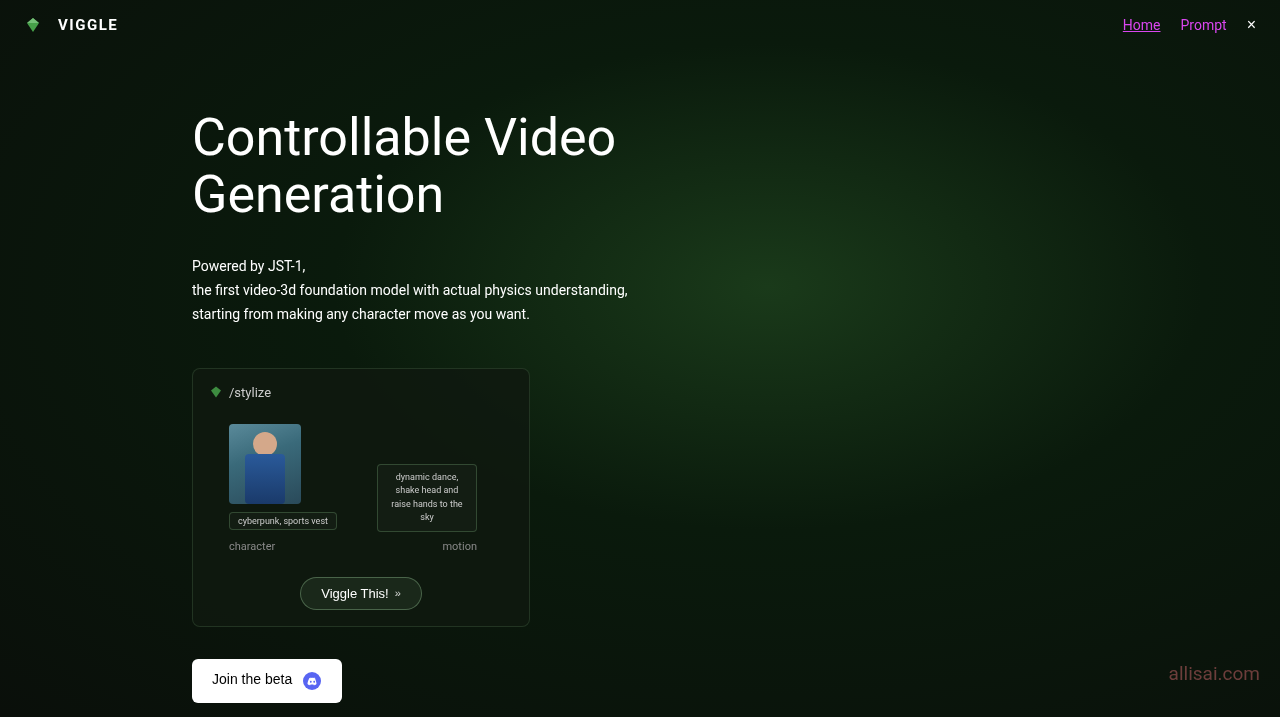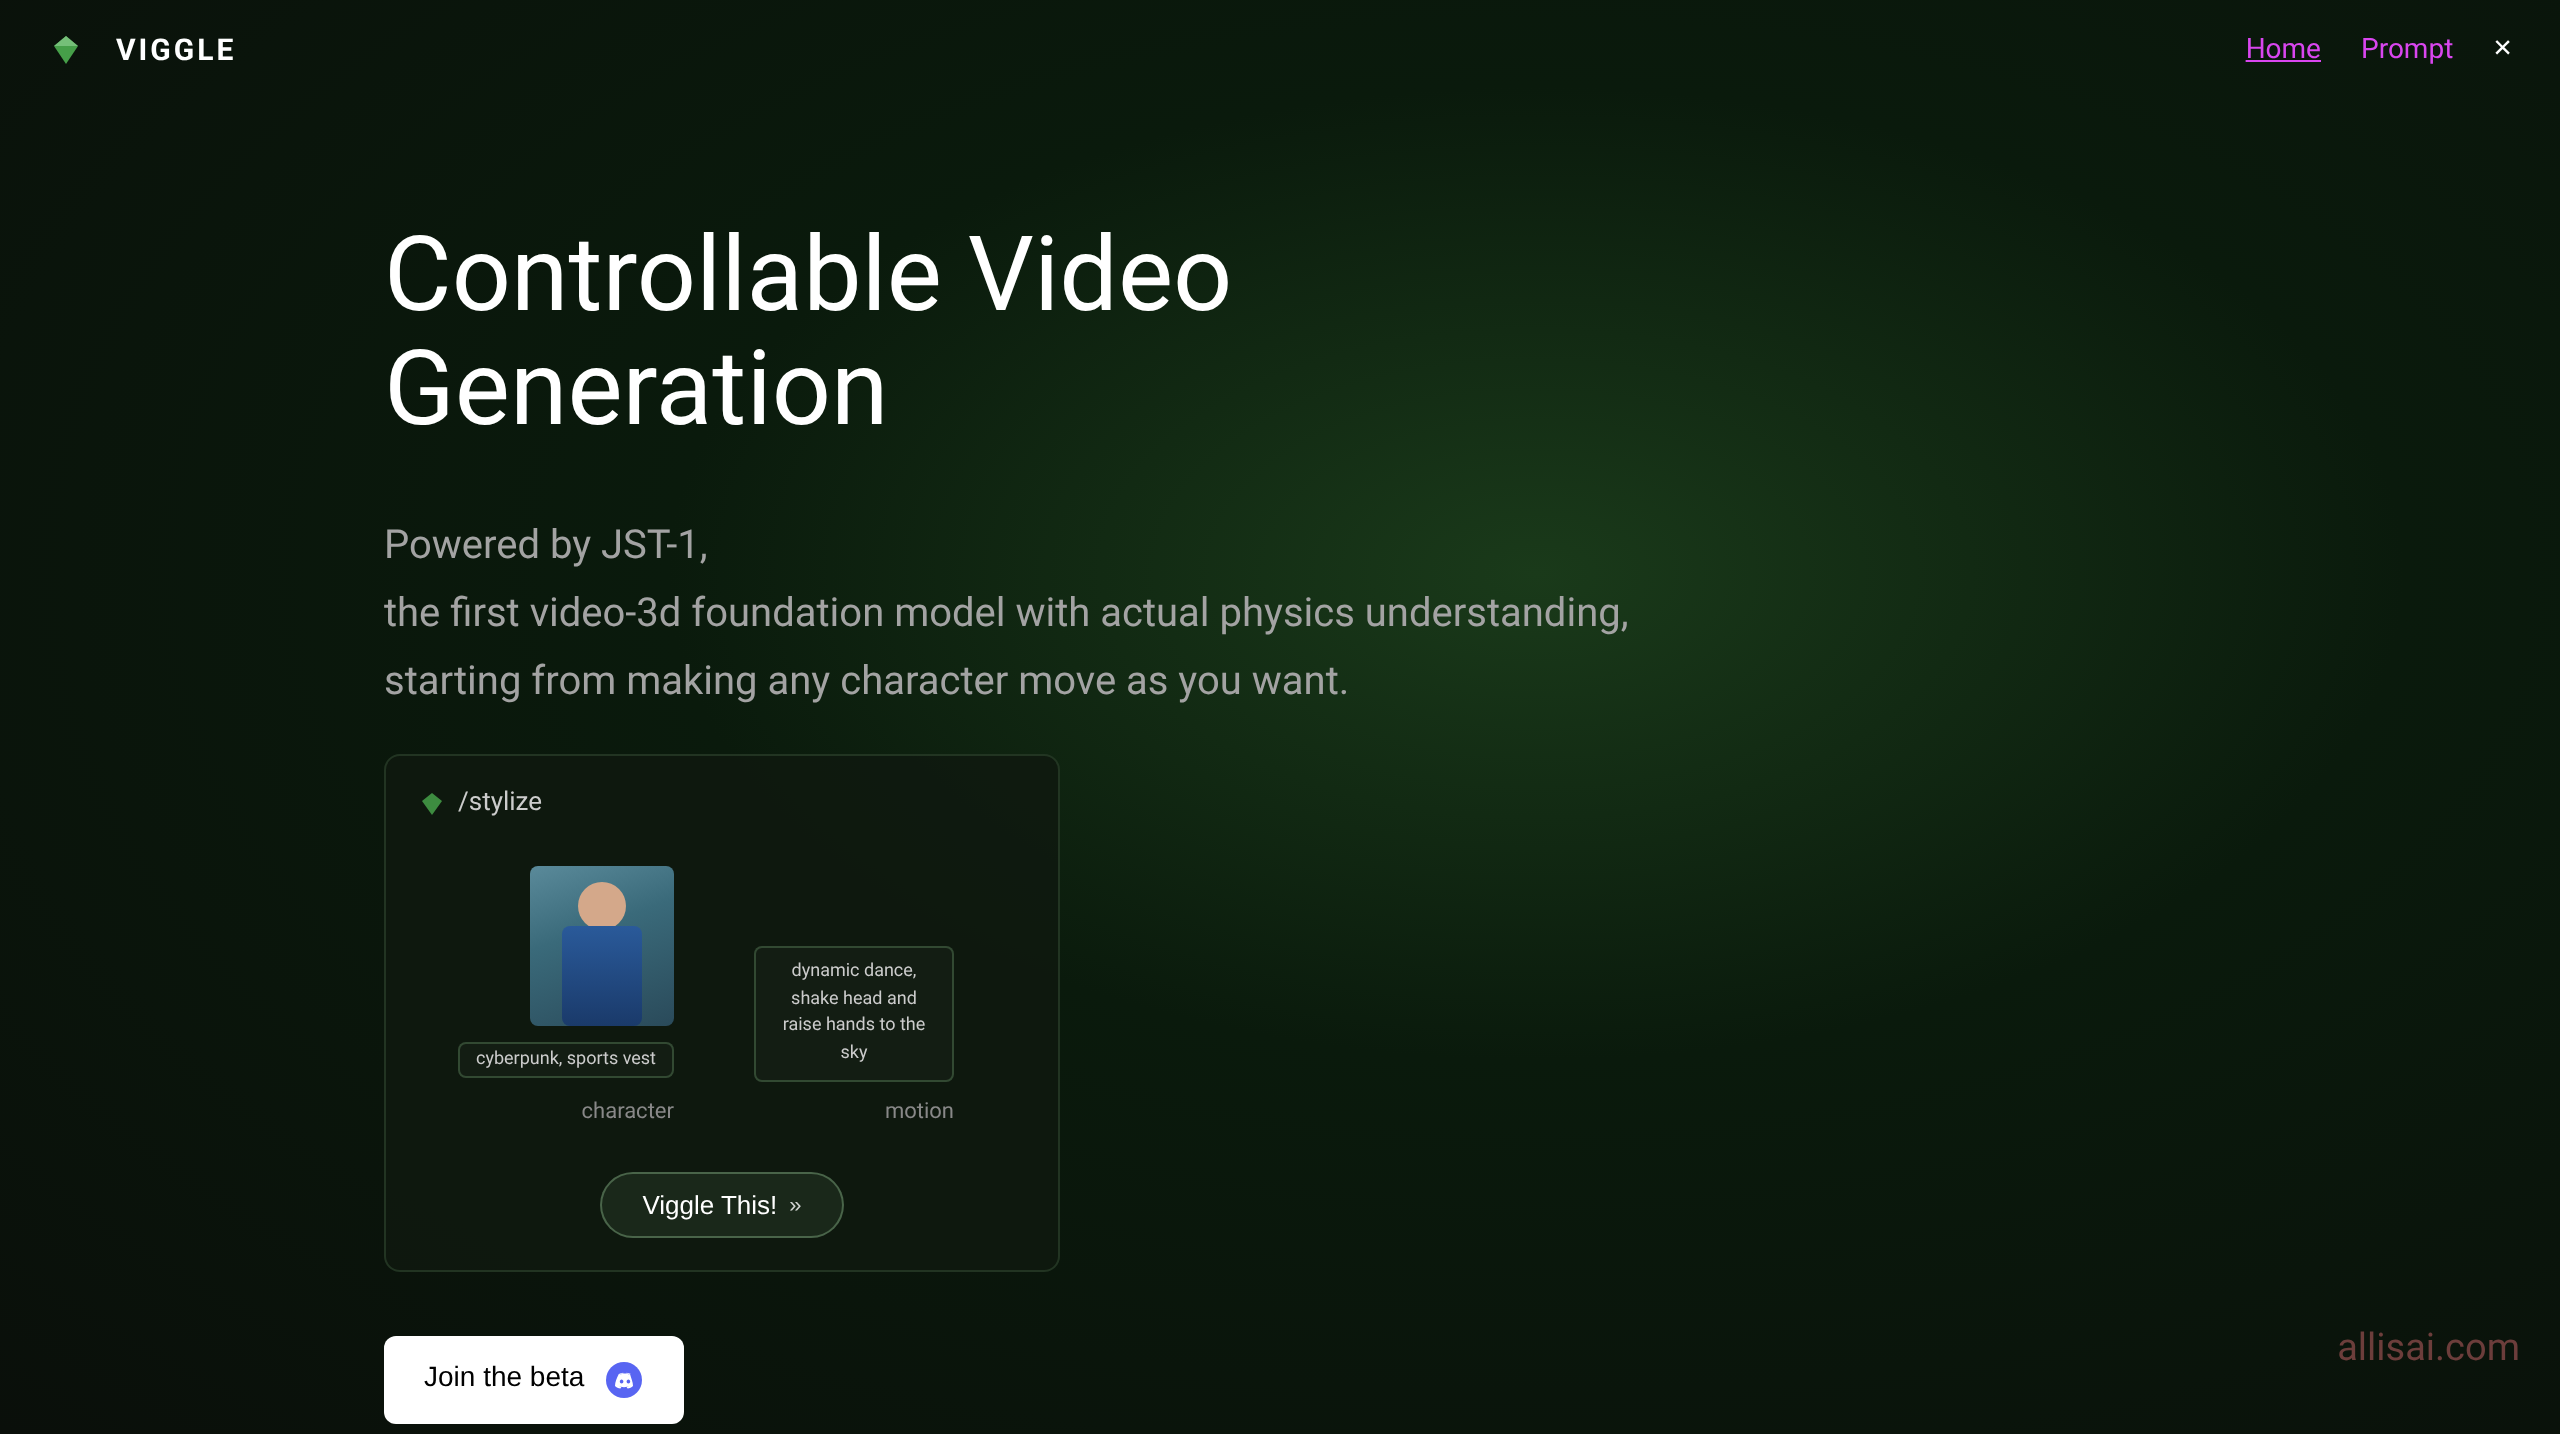--- a/index.html
+++ b/index.html
@@ -84,24 +84,24 @@
     .hero-title {
       font-size: 52px;
       font-weight: 400;
       line-height: 1.1;
       color: #ffffff;
       margin-bottom: 32px;
       max-width: 620px;
     }
 
     .hero-subtitle {
-      font-size: 20px;
-      color: #a3a3a3;
+      font-size: 14px;
+      color: #ffffff;
       line-height: 1.7;
-      margin-bottom: 20px;
+      margin-bottom: 41px;
     }
 
     
     .demo-card {
       width: 338px;
       background: rgba(15, 25, 15, 0.85);
       border: 1px solid rgba(80, 120, 80, 0.3);
       border-radius: 8px;
       padding: 16px;
       margin-bottom: 32px;
@@ -130,21 +130,21 @@
       display: flex;
       align-items: flex-end;
       gap: 40px;
       padding: 0 20px;
     }
 
     
     .character-block {
       display: flex;
       flex-direction: column;
-      align-items: flex-end;
+      align-items: flex-start;
       gap: 8px;
     }
 
     .character-image {
       width: 72px;
       height: 80px;
       border-radius: 4px;
       background: linear-gradient(160deg, #5a8a9a 0%, #3a6a7a 40%, #2a4a5a 100%);
       position: relative;
       overflow: hidden;

